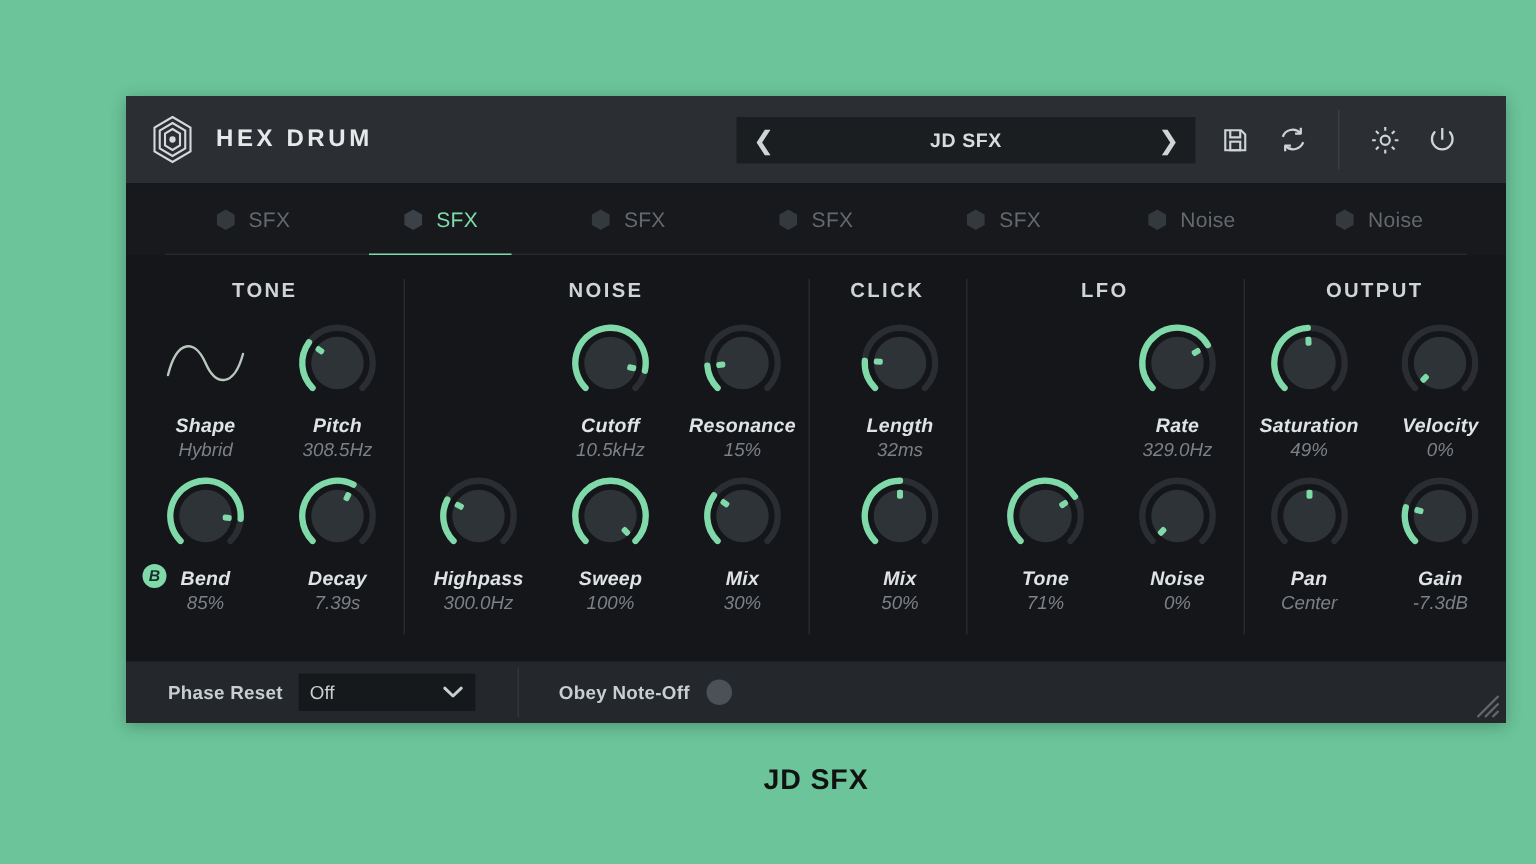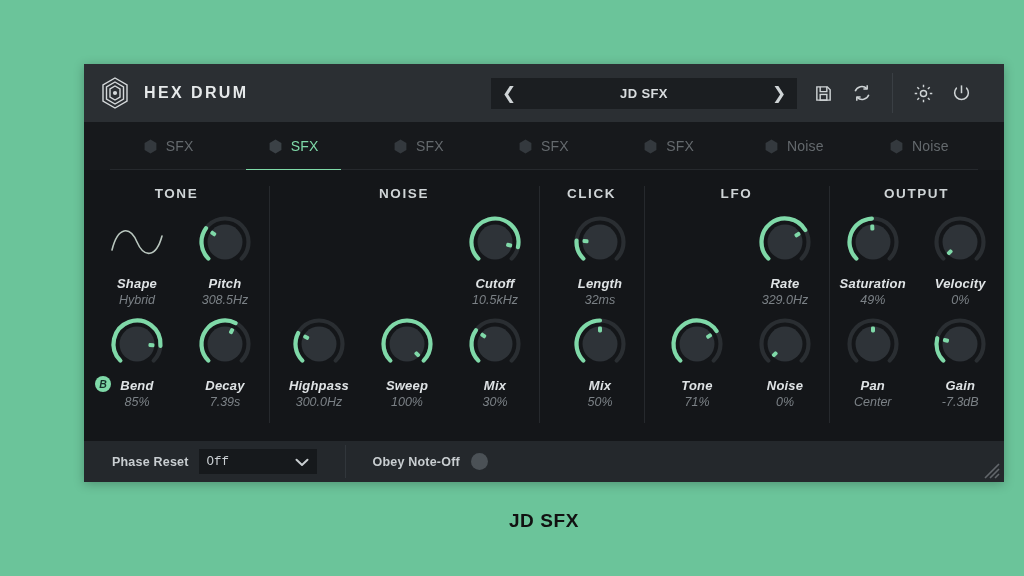--- a/index.html
+++ b/index.html
@@ -80,21 +80,21 @@
 
   
   .bottombar { position: relative; height: 41px; background: #24282c; display: flex; align-items: center; }
   .bb-group { display: flex; align-items: center; height: 100%; padding: 0 28px; position: relative; }
   .bb-group + .bb-group::before { content:""; position:absolute; left:0; top:4px; bottom:4px; width:1px; background:#31363b; }
   .bb-label { font-size: 12.5px; font-weight: bold; color: #c9ced1; letter-spacing: .2px; }
   .bb-select {
     margin-left: 10px; width: 118px; height: 25px; background: #16191c;
     display: flex; align-items: center; justify-content: space-between; padding: 0 8px; cursor: pointer;
   }
-  .bb-select-val { font-size: 12.5px; color: #c9ced1; font-family: Liberation Mono, monospace; }
+  .bb-select-val { font-size: 12.5px; color: #c9ced1; }
   .bb-toggle { margin-left: 11px; width: 17px; height: 17px; border-radius: 50%; background: #4b5156; cursor: pointer; }
   .bb-rest { flex: 1 1 auto; height: 100%; position: relative; }
   .grip { position: absolute; right: 4px; bottom: 3px; width: 20px; height: 20px; opacity: .6; }
 
   
   .caption {
     position: absolute; left: 0; right: 0; top: 510px; text-align: center;
     font-size: 19px; font-weight: bold; color: #111; letter-spacing: .6px;
   }
 </style>
@@ -277,20 +277,32 @@
                   <svg viewBox="0 0 58 58" width="58" height="58">
     <path d="M 12.38 45.62 A 23.5 23.5 0 1 1 45.62 45.62" fill="none" stroke="#2a2e32" stroke-width="4.2" stroke-linecap="round"></path>
     <path d="M 12.38 45.62 A 23.5 23.5 0 1 1 51.93 34.13" fill="none" stroke="#7fd9a8" stroke-width="4.2" stroke-linecap="round"></path>
     <circle cx="29" cy="29" r="17.5" fill="#2e3338"></circle>
     <rect x="41.15" y="29.16" width="4" height="6" rx="1.4" fill="#7fd9a8" transform="rotate(462.6 43.15 32.16)"></rect>
   </svg>
                 </div>
                 <div class="cell-name">Cutoff</div>
                 <div class="cell-val">10.5kHz</div>
               </div>
+              <div class="cell">
+                <div class="knob">
+                  <svg viewBox="0 0 58 58" width="58" height="58">
+    <path d="M 12.38 45.62 A 23.5 23.5 0 1 1 45.62 45.62" fill="none" stroke="#2a2e32" stroke-width="4.2" stroke-linecap="round"></path>
+    <path d="M 12.38 45.62 A 23.5 23.5 0 0 1 5.57 30.84" fill="none" stroke="#7fd9a8" stroke-width="4.2" stroke-linecap="round"></path>
+    <circle cx="29" cy="29" r="17.5" fill="#2e3338"></circle>
+    <rect x="12.54" y="27.14" width="4" height="6" rx="1.4" fill="#7fd9a8" transform="rotate(265.5 14.54 30.14)"></rect>
+  </svg>
+                </div>
+                <div class="cell-name">Resonance</div>
+                <div class="cell-val">15%</div>
+              </div>
             </div>
             <div class="knob-row">
               <div class="cell">
                 <div class="knob">
                   <svg viewBox="0 0 58 58" width="58" height="58">
     <path d="M 12.38 45.62 A 23.5 23.5 0 1 1 45.62 45.62" fill="none" stroke="#2a2e32" stroke-width="4.2" stroke-linecap="round"></path>
     <path d="M 12.38 45.62 A 23.5 23.5 0 0 1 8.23 18.00" fill="none" stroke="#7fd9a8" stroke-width="4.2" stroke-linecap="round"></path>
     <circle cx="29" cy="29" r="17.5" fill="#2e3338"></circle>
     <rect x="14.19" y="19.22" width="4" height="6" rx="1.4" fill="#7fd9a8" transform="rotate(297.9 16.19 22.22)"></rect>
   </svg>

